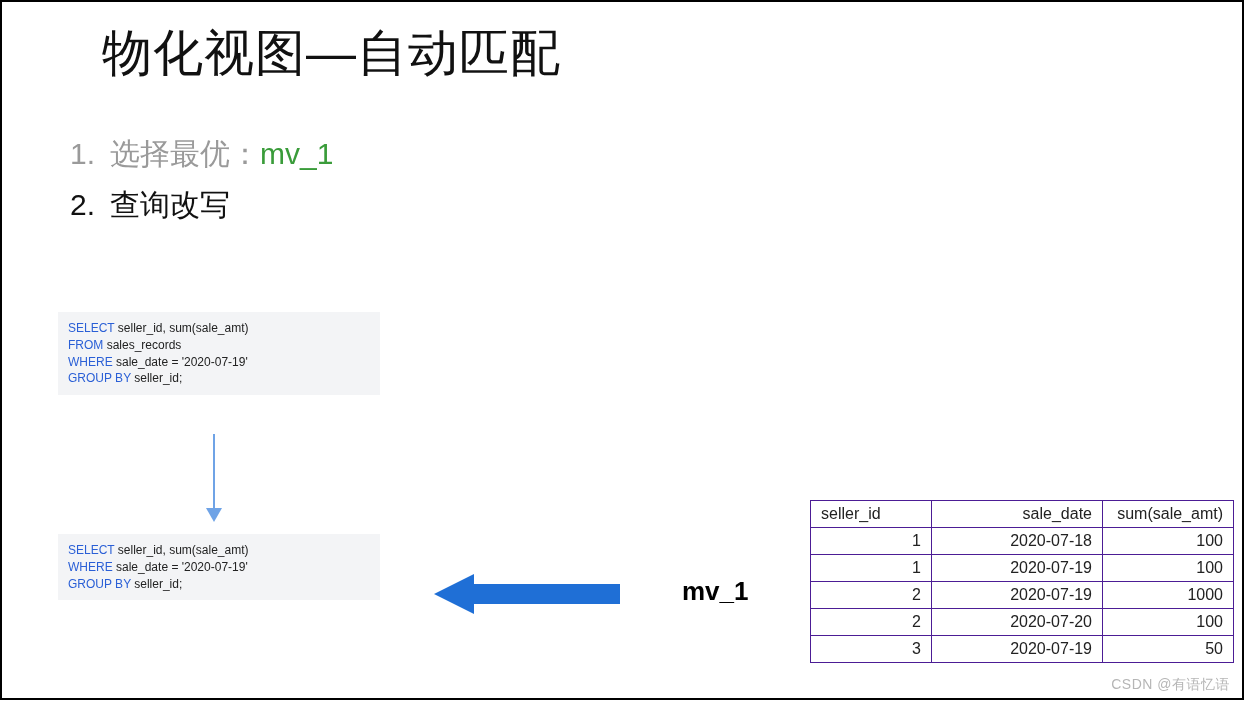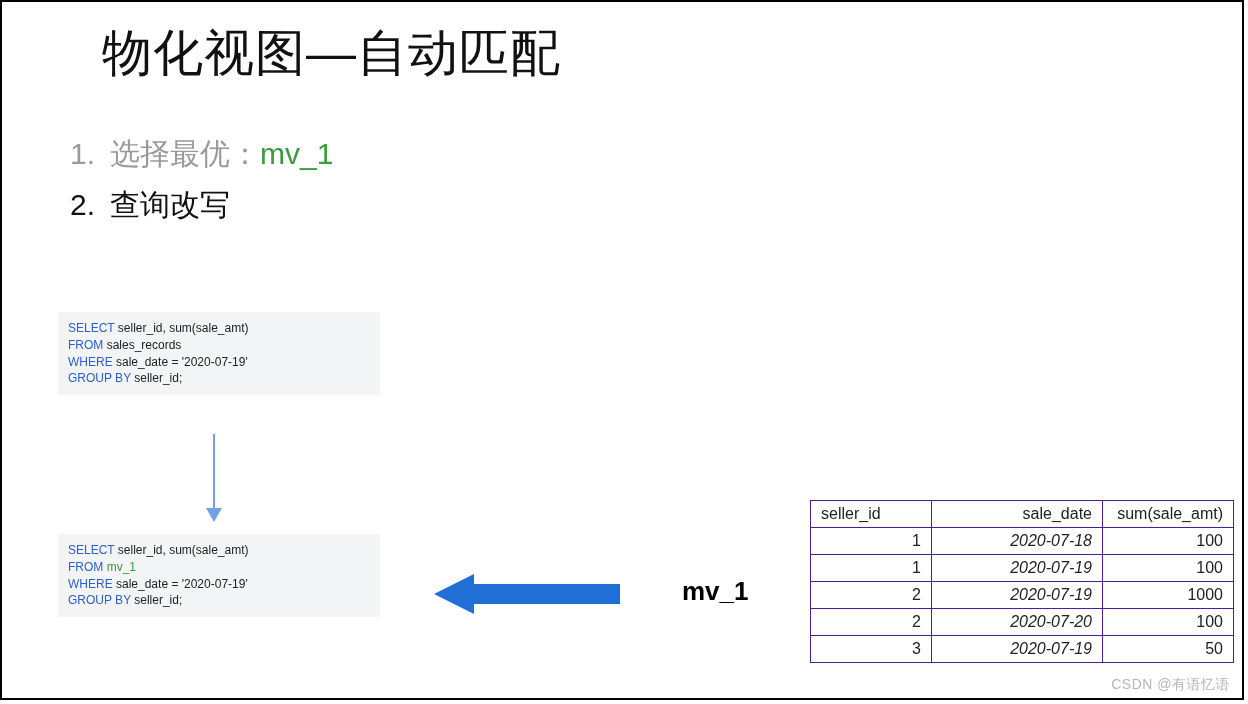--- a/index.html
+++ b/index.html
@@ -97,21 +97,21 @@
   .tbl th, .tbl td {
     border: 1px solid #4c1d95;
     padding: 4px 10px;
     white-space: nowrap;
   }
   .tbl th { font-weight: 400; text-align: left; }
   .tbl th:nth-child(1) { width: 100px; }
   .tbl th:nth-child(2) { width: 150px; text-align: right; }
   .tbl th:nth-child(3) { width: 110px; text-align: right; }
   .tbl td:nth-child(1) { text-align: right; }
-  .tbl td:nth-child(2) { text-align: right; font-style: italic; }
+  .tbl td:nth-child(2) { text-align: right; }
   .tbl td:nth-child(3) { text-align: right; }
 
   .watermark {
     position: absolute;
     right: 12px;
     bottom: 4px;
     font-size: 14px;
     color: rgba(120,120,120,0.55);
     letter-spacing: 0.5px;
   }
@@ -144,21 +144,20 @@
 
   <div class="down-arrow">
     <svg width="24" height="90" viewBox="0 0 24 90">
       <line x1="12" y1="2" x2="12" y2="78" stroke="#6fa3e6" stroke-width="2"></line>
       <polygon points="12,90 4,76 20,76" fill="#6fa3e6"></polygon>
     </svg>
   </div>
 
   <div class="code-box code-bot">
     <div><span class="kw">SELECT</span><span> seller_id, sum(sale_amt)</span></div>
-    <div><span class="kw">FROM</span><span class="tbl-green"> mv_1</span></div>
     <div><span class="kw">WHERE</span><span> sale_date = '2020-07-19'</span></div>
     <div><span class="kw">GROUP BY</span><span> seller_id;</span></div>
   </div>
 
   <div class="big-arrow">
     <svg width="186" height="40" viewBox="0 0 186 40">
       <polygon points="0,20 40,0 40,10 186,10 186,30 40,30 40,40" fill="#1f6fd6"></polygon>
     </svg>
   </div>
 

